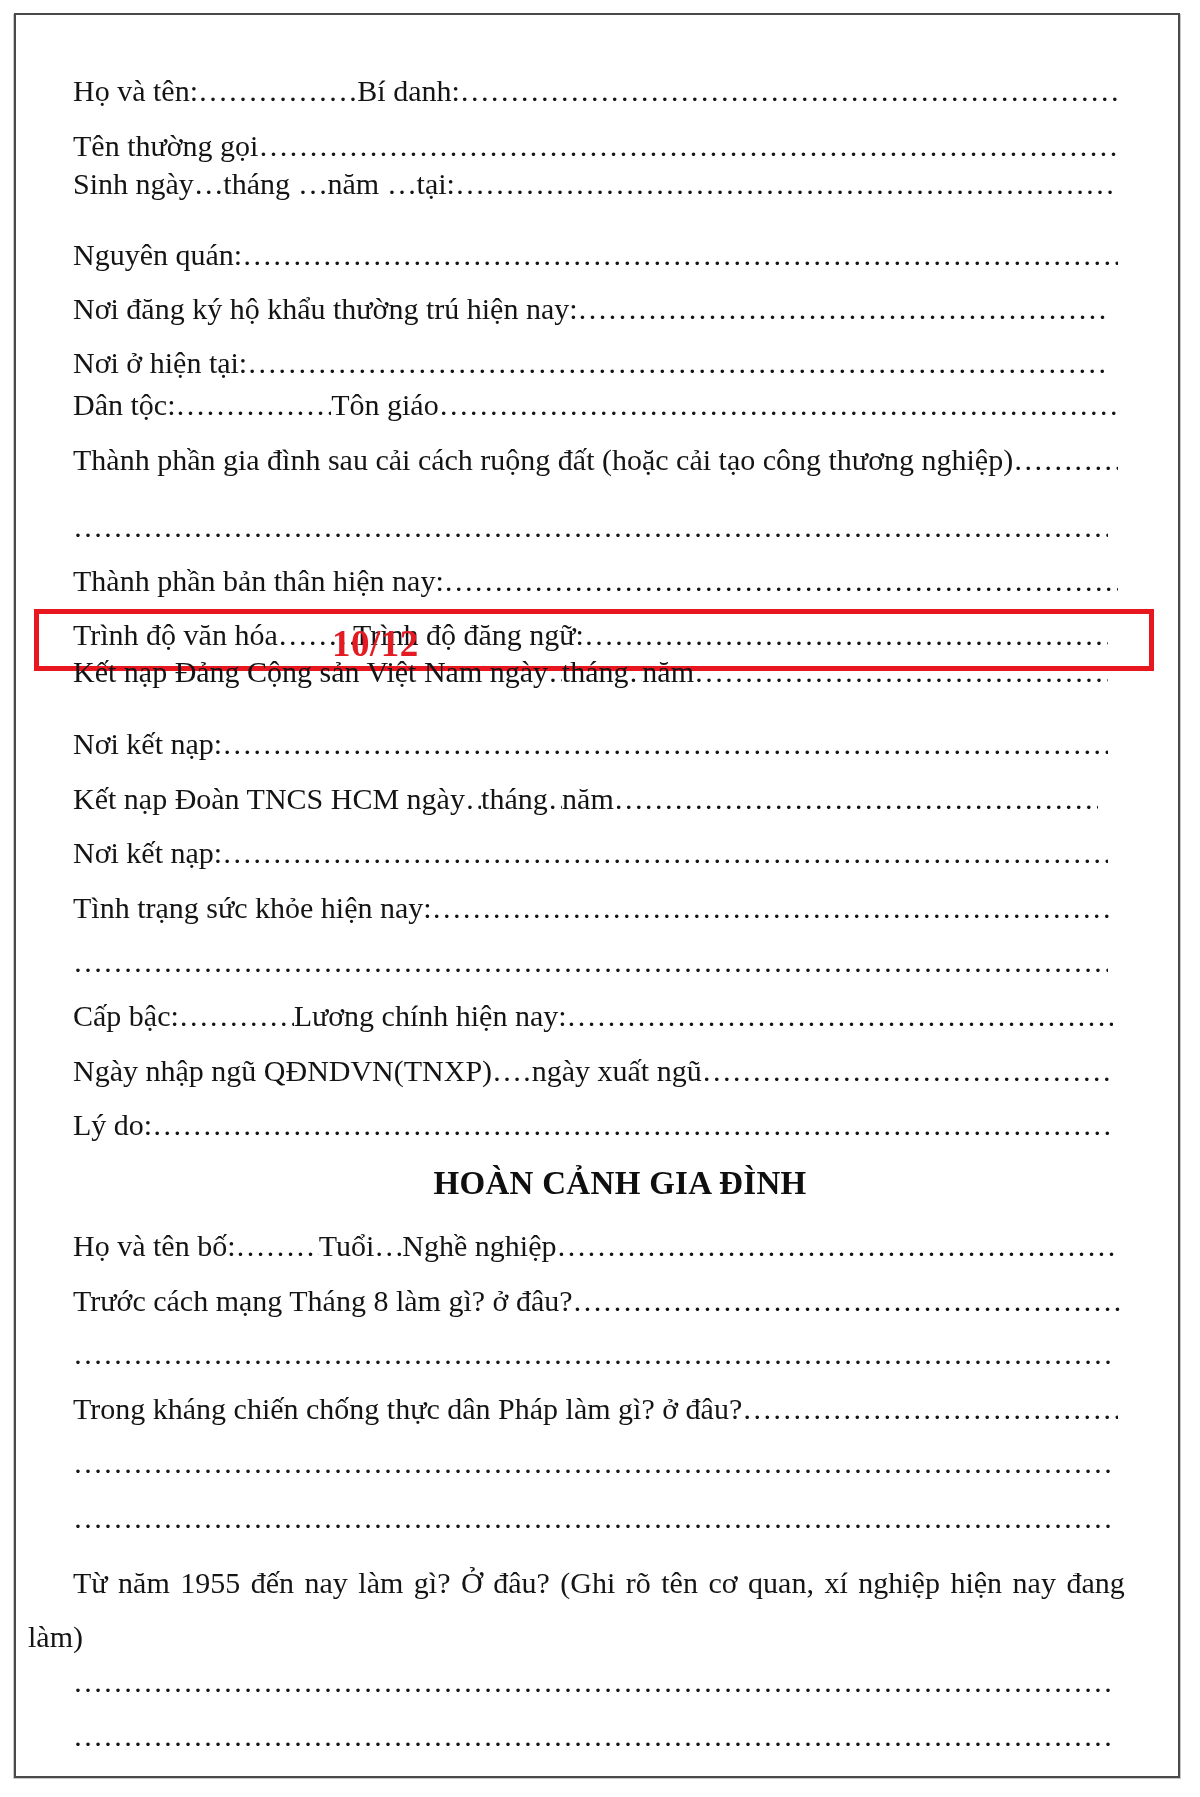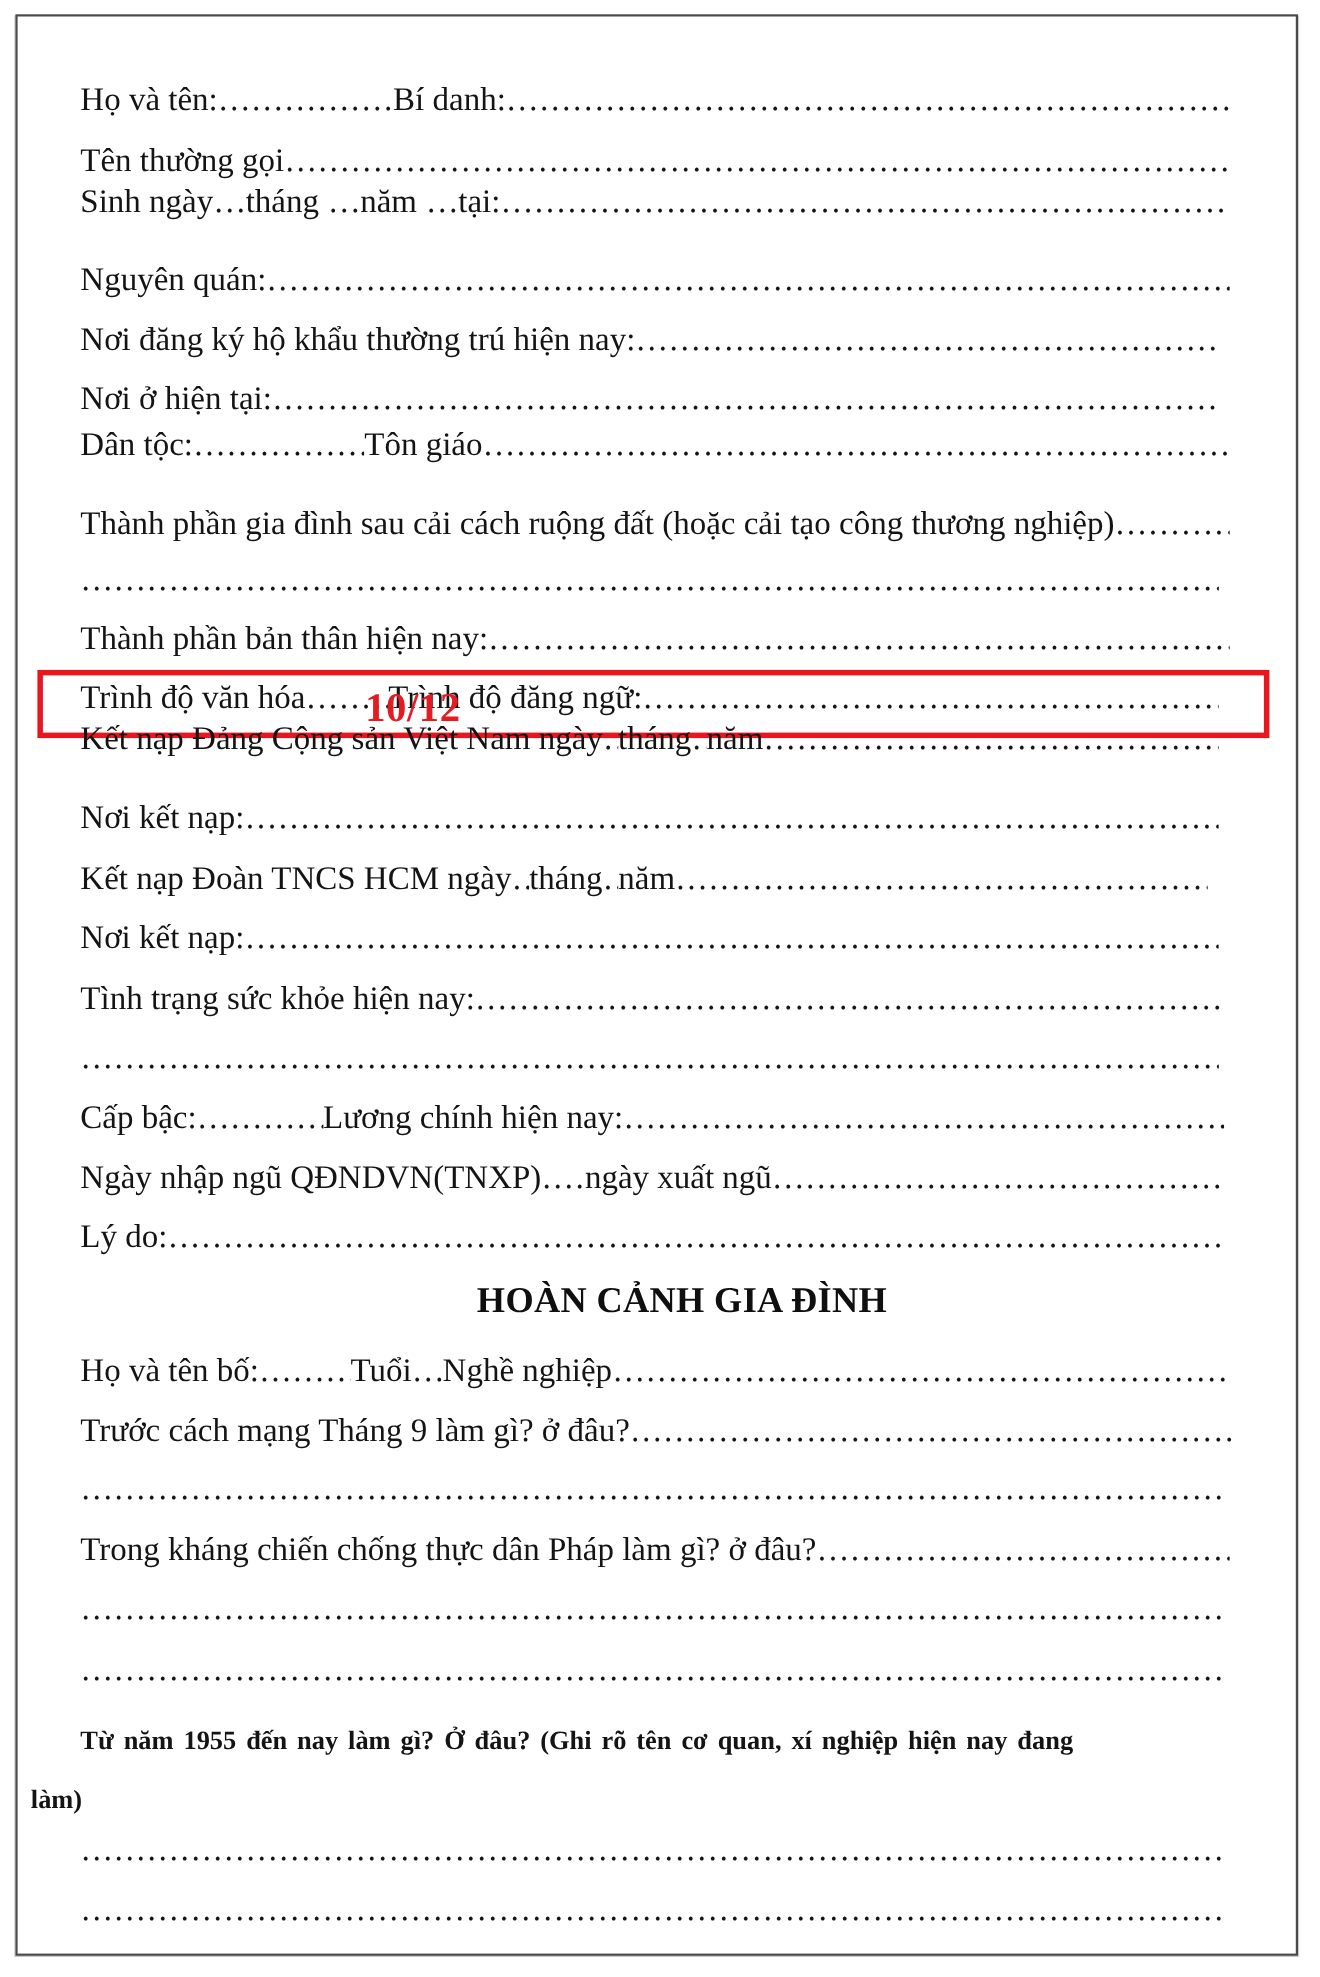--- a/index.html
+++ b/index.html
@@ -86,24 +86,23 @@
     left: 332px;
     top: 622px;
     font-size: 37px;
     font-weight: bold;
     color: #e31b23;
     line-height: 44px;
     letter-spacing: 0.5px;
   }
   .para {
     position: absolute;
-    font-size: 24px;
+    font-size: 30px;
     line-height: 40px;
     white-space: nowrap;
-    font-weight: bold;
   }
 </style>
 </head>
 <body>
 
 <div class="page"></div>
 
 <div class="line" style="top:71px">
   <span class="label">Họ và tên:</span>
   <span class="fill" style="width:523px"></span>
@@ -142,21 +141,21 @@
   <span class="dots"></span>
 </div>
 
 <div class="line" style="top:385px">
   <span class="label">Dân tộc:</span>
   <span class="fill" style="width:495px"></span>
   <span class="label">Tôn giáo</span>
   <span class="dots"></span>
 </div>
 
-<div class="line" style="top:456px">
+<div class="line" style="top:440px">
   <span class="label">Thành phần gia đình sau cải cách ruộng đất (hoặc cải tạo công thương nghiệp)</span>
   <span class="dots"></span>
 </div>
 
 <div class="line" style="top:507px;width:1035px">
   <span class="dots"></span>
 </div>
 
 <div class="line" style="top:561px">
   <span class="label">Thành phần bản thân hiện nay:</span>
@@ -233,21 +232,21 @@
 <div class="line" style="top:1226px;width:1045px">
   <span class="label">Họ và tên bố:</span>
   <span class="fill" style="width:320px"></span>
   <span class="label">Tuổi</span>
   <span class="fill" style="width:108px"></span>
   <span class="label">Nghề nghiệp</span>
   <span class="dots"></span>
 </div>
 
 <div class="line" style="top:1281px;width:1050px">
-  <span class="label">Trước cách mạng Tháng 9 làm gì? ở đâu?</span>
+  <span class="label">Trước cách mạng Tháng 8 làm gì? ở đâu?</span>
   <span class="dots"></span>
 </div>
 
 <div class="line" style="top:1334px;width:1040px">
   <span class="dots"></span>
 </div>
 
 <div class="line" style="top:1389px;width:1045px">
   <span class="label">Trong kháng chiến chống thực dân Pháp làm gì? ở đâu?</span>
   <span class="dots"></span>

